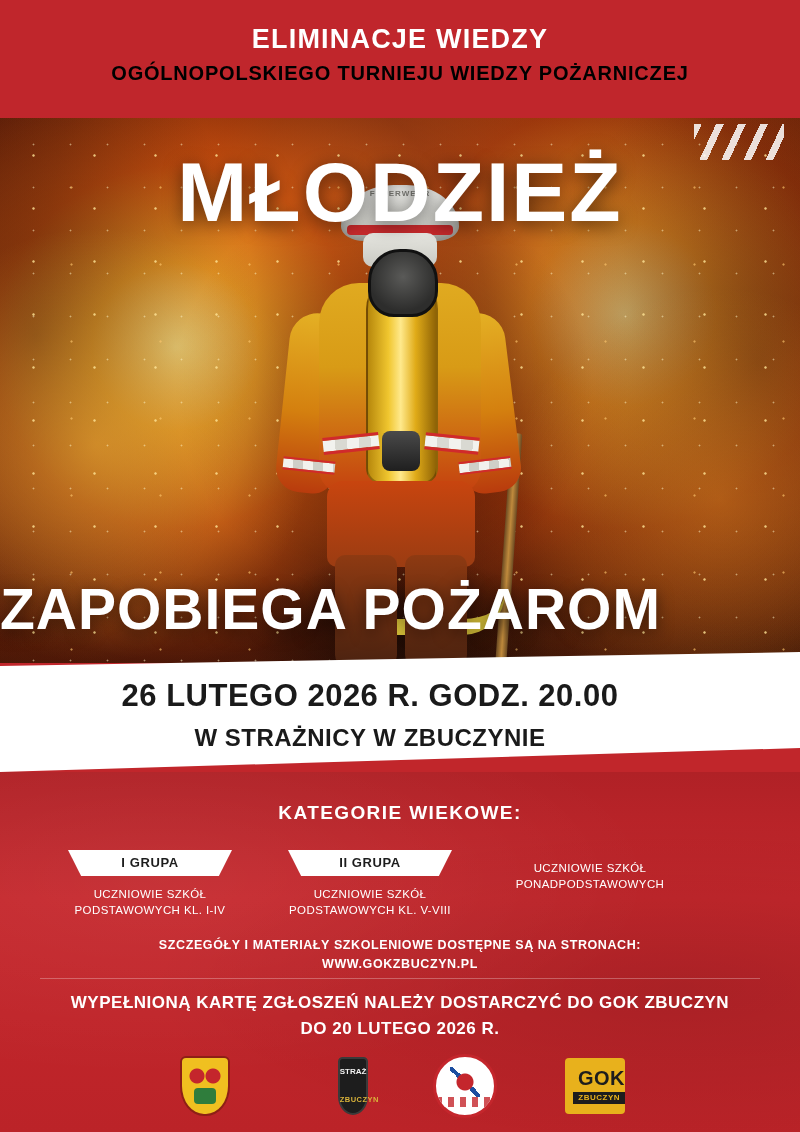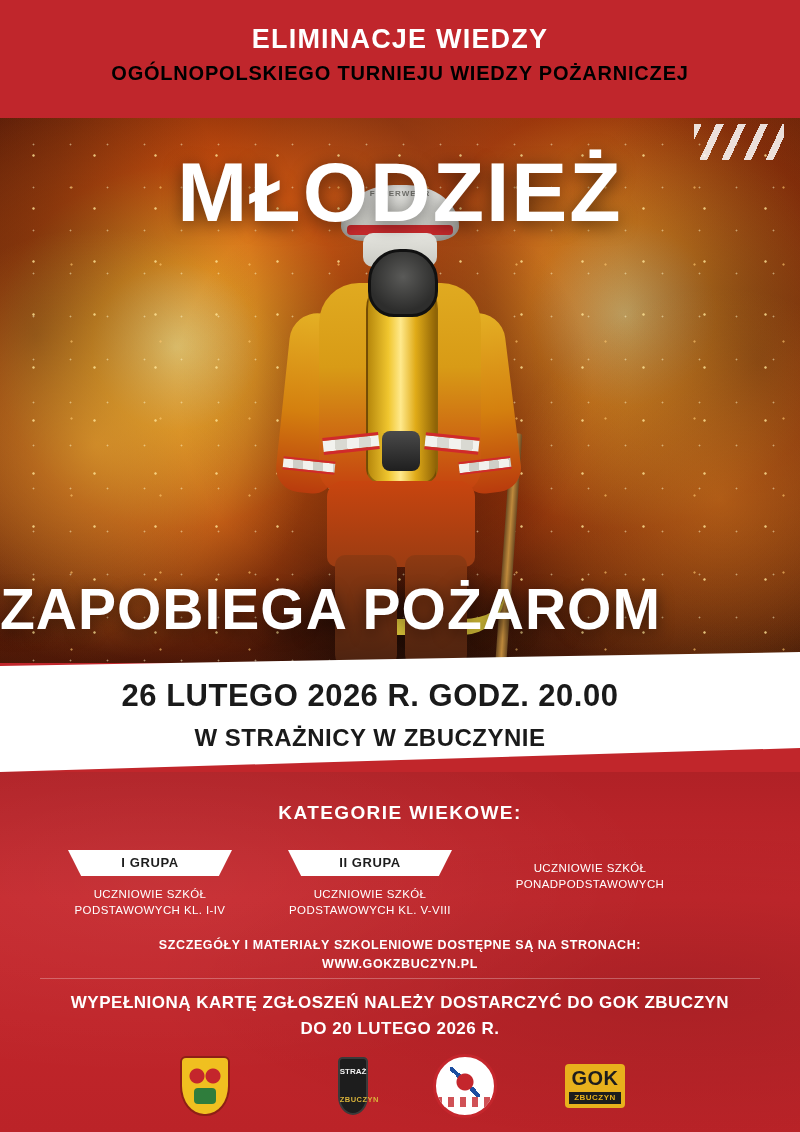--- a/index.html
+++ b/index.html
@@ -478,28 +478,28 @@
   }
   .logo-round::after {
     content: "";
     position: absolute;
     left: 0; bottom: 8px;
     width: 58px; height: 10px;
     background: repeating-linear-gradient(90deg,#c4262c 0 6px, #ffffff 6px 12px);
     opacity: 0.8;
   }
   .logo-gok {
-    width: 60px; height: 44px;
+    width: 60px; height: 56px;
     background: #e8b11c;
     border-radius: 4px;
     color: #1d1d1d;
     font-weight: bold;
     display: flex;
     flex-direction: column;
-    align-items: center;
+    align-items: flex-end;
     justify-content: center;
     line-height: 1;
   }
   .logo-gok .gok-main { font-size: 20px; letter-spacing: 0.5px; }
   .logo-gok .gok-sub {
     margin-top: 4px;
     background: #1d1d1d;
     color: #e8b11c;
     font-size: 8px;
     padding: 2px 5px;

